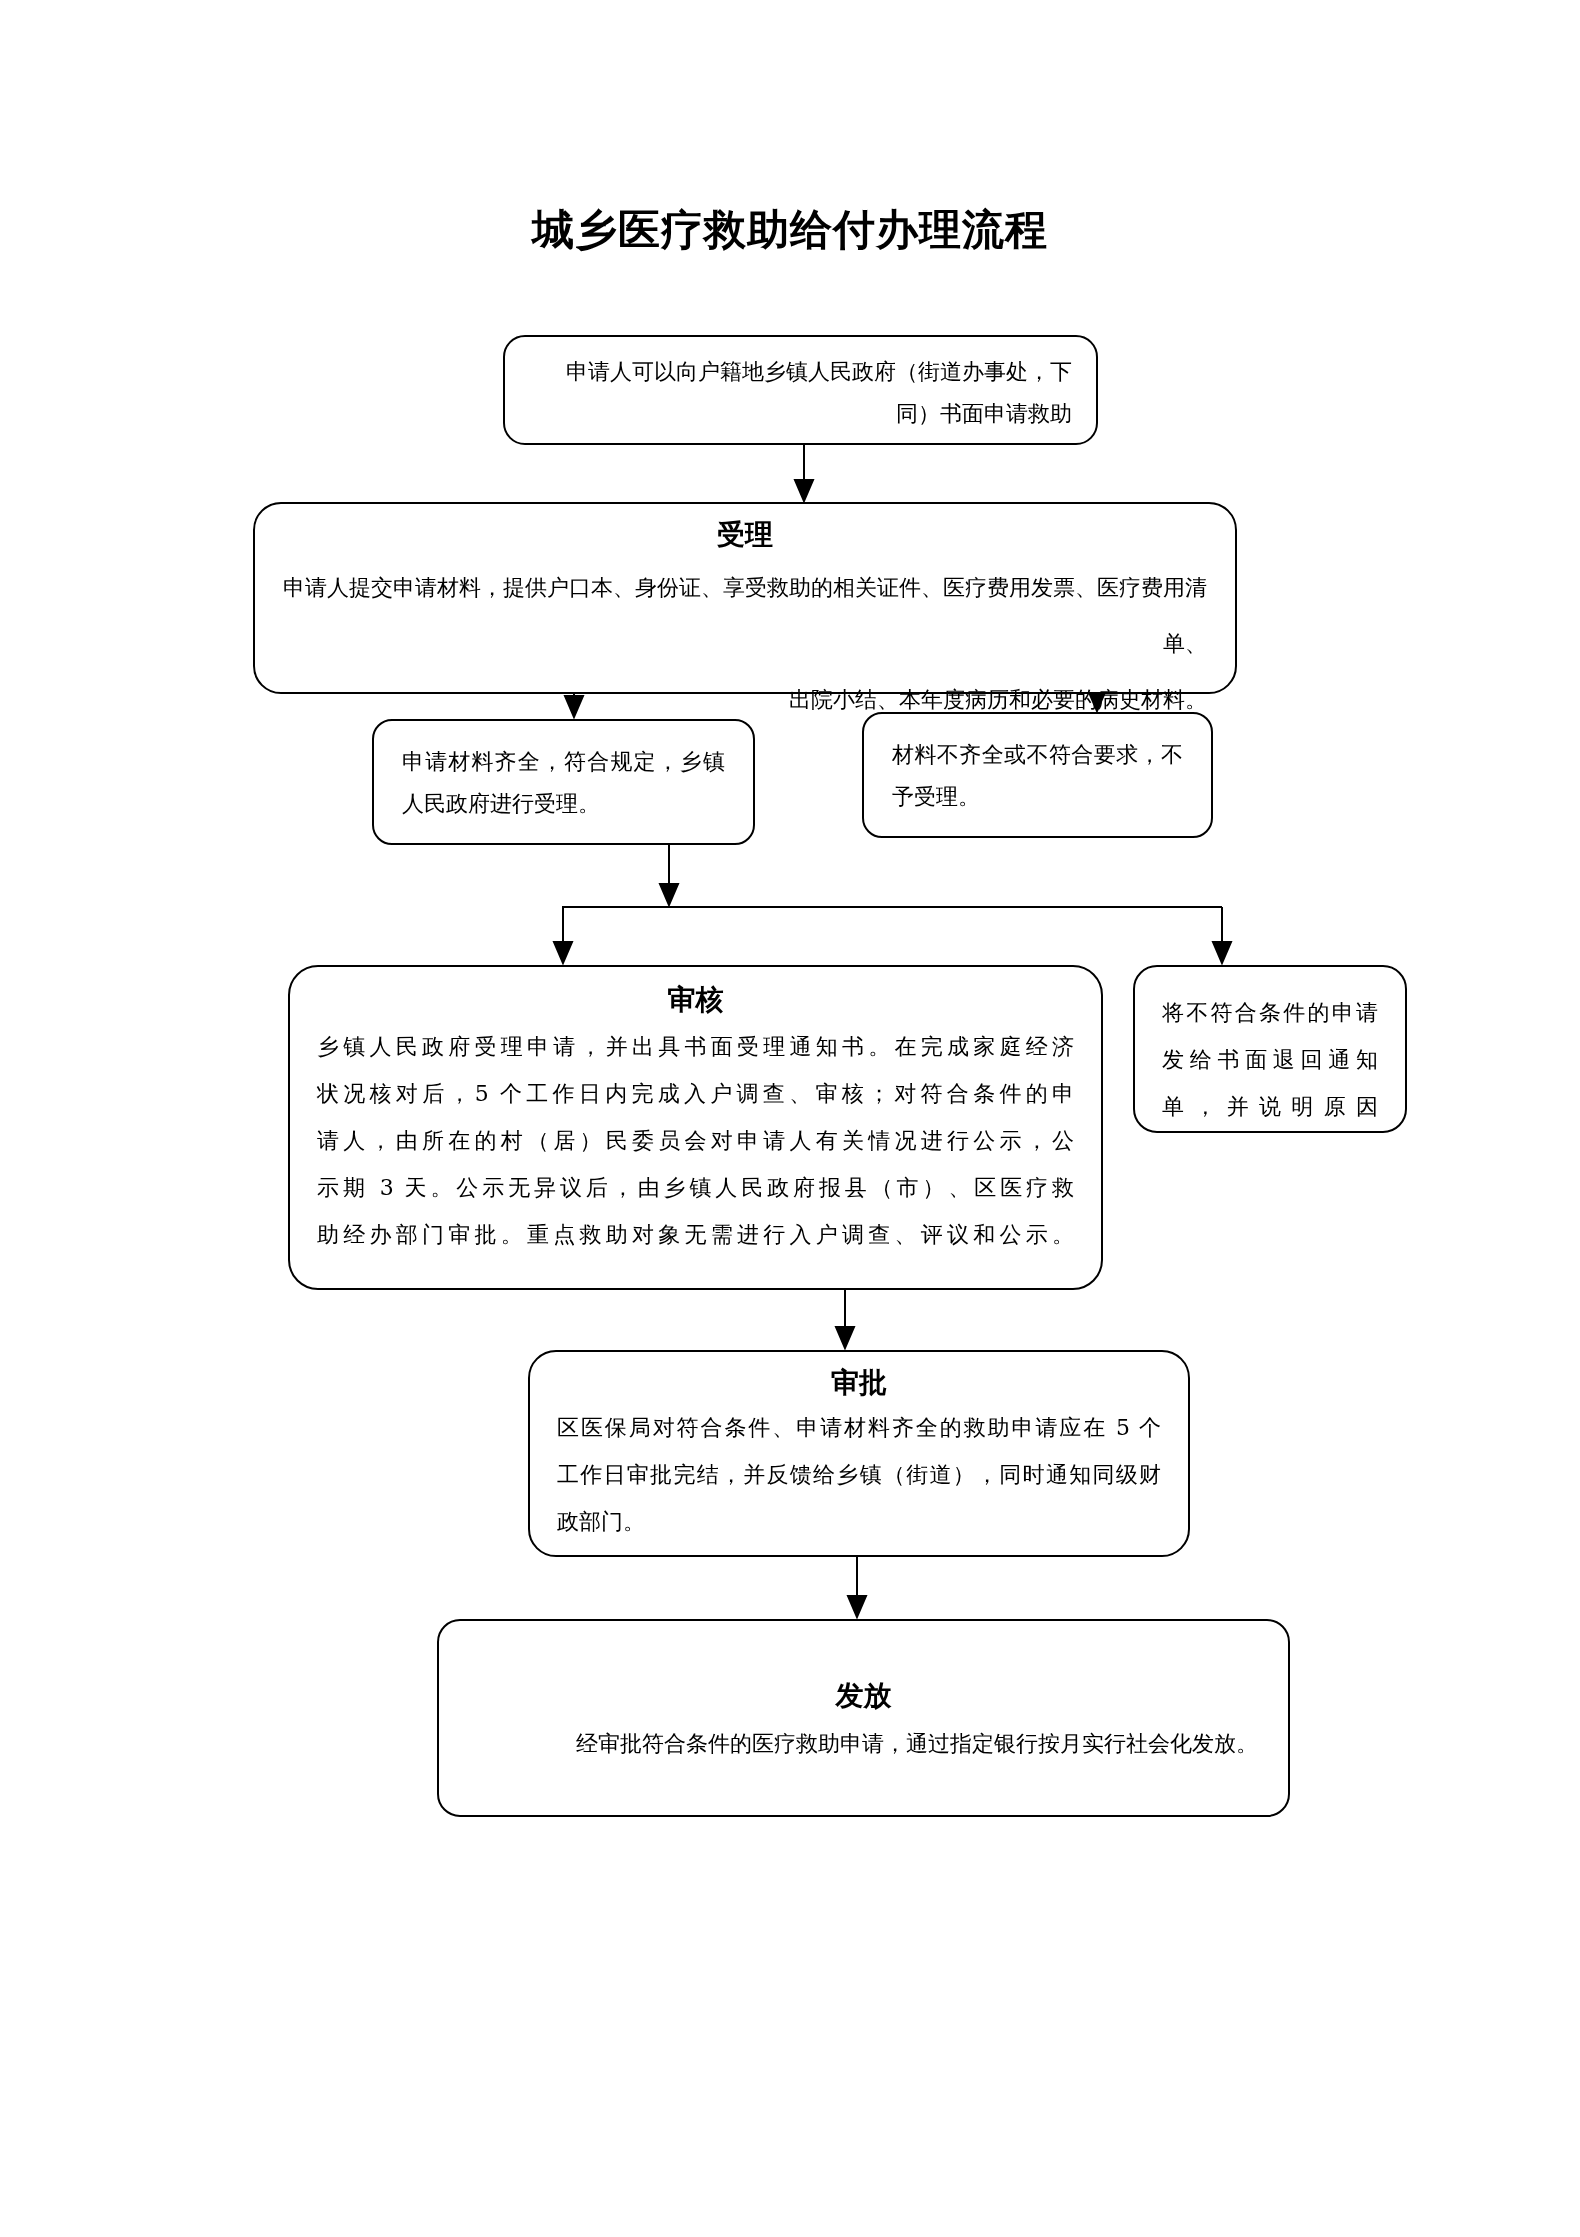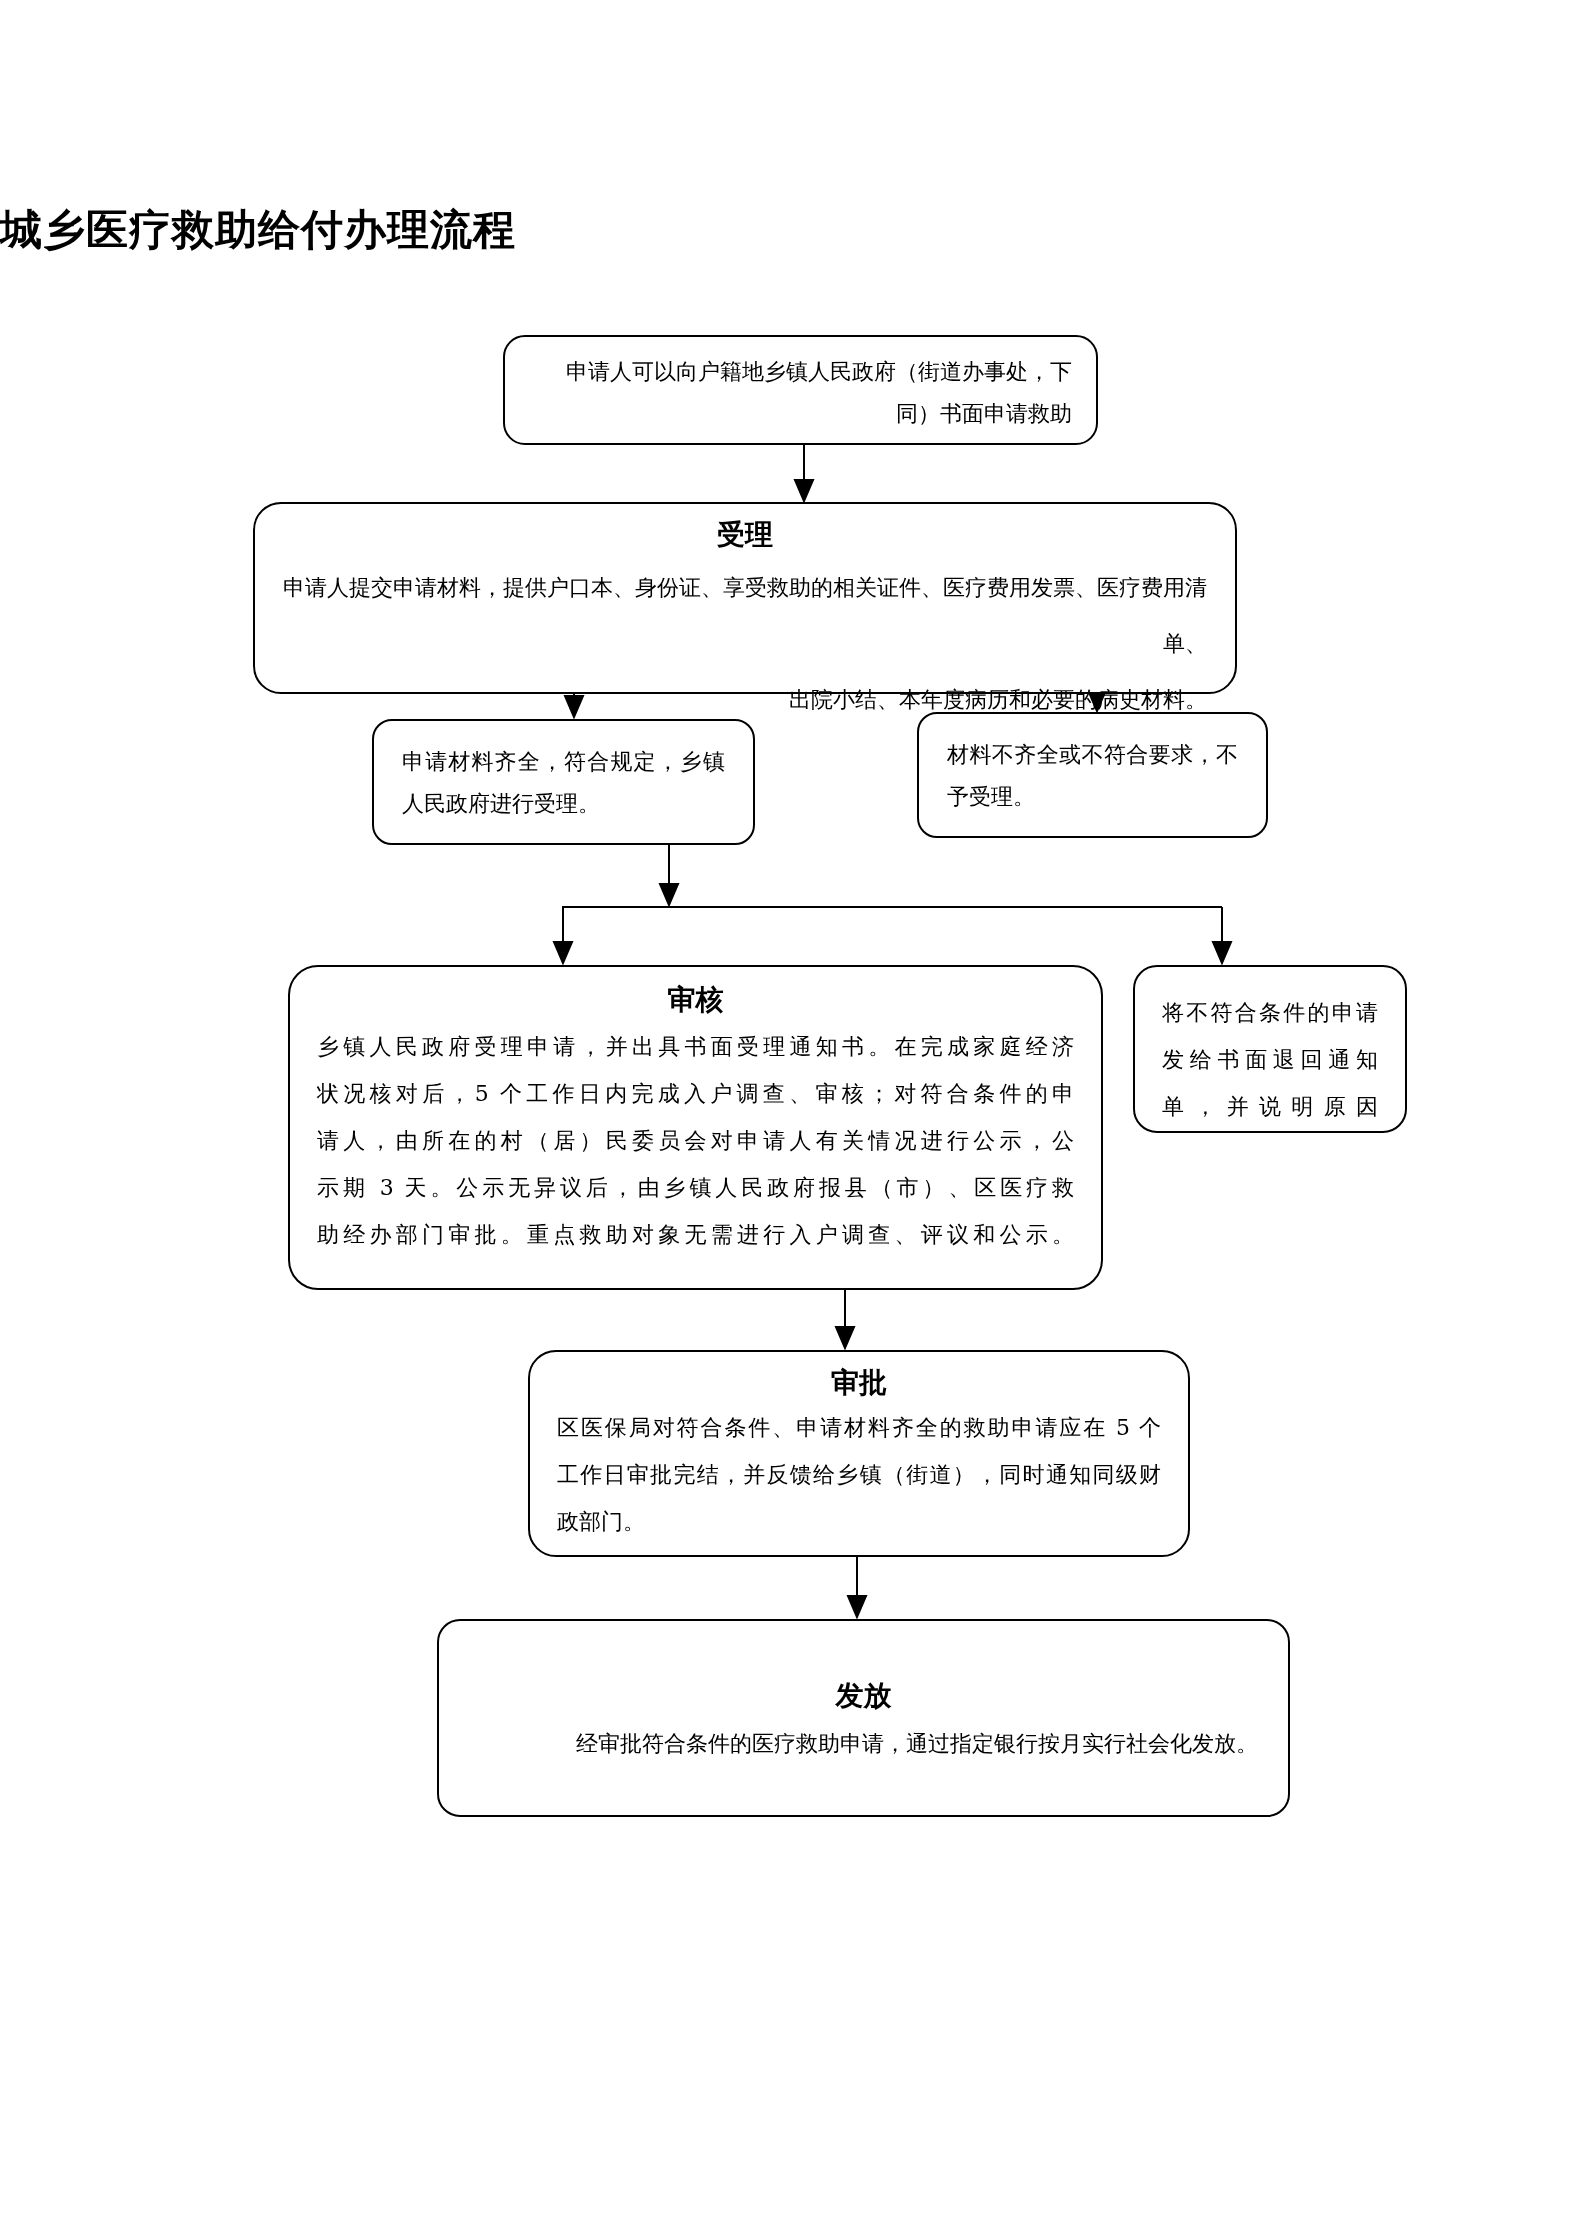--- a/index.html
+++ b/index.html
@@ -8,39 +8,39 @@
     width:1580px;height:2237px;
     background:#ffffff;
     font-family:"DejaVu Serif","Liberation Serif",serif;
     color:#000;
     margin:0 auto;
     overflow:hidden;
   }
   #connectors{position:absolute;left:0;top:0;width:1580px;height:2237px;pointer-events:none;}
   .doc-title{
     position:absolute;left:0;top:202px;width:100%;
-    font-size:42px;font-weight:bold;letter-spacing:1px;
+    text-align:center;font-size:42px;font-weight:bold;letter-spacing:1px;
   }
   .fbox{
     position:absolute;box-sizing:border-box;
     border:2px solid #000;background:#fff;
     font-size:22px;line-height:42px;
   }
   .fbox .bt{display:block;text-align:center;font-weight:bold;font-size:28px;line-height:34px;}
   .ln{display:block;}
   .ctr{text-align:right;}
   .lft{text-align:left;}
   .just{text-align:justify;text-align-last:justify;}
   
   .b-start{left:503px;top:335px;width:595px;height:110px;border-radius:22px;padding:14px 24px 0;}
   .b-accept{left:253px;top:502px;width:984px;height:192px;border-radius:28px;padding:14px 28px 0;}
   .b-accept .bt{margin-bottom:8px;}
   .b-accept .ln{line-height:56px;}
   .b-complete{left:372px;top:719px;width:383px;height:126px;border-radius:20px;padding:20px 28px 0;}
-  .b-incomplete{left:917px;top:712px;width:351px;height:126px;border-radius:20px;padding:20px 28px 0;}
+  .b-incomplete{left:862px;top:712px;width:351px;height:126px;border-radius:20px;padding:20px 28px 0;}
   .b-review{left:288px;top:965px;width:815px;height:325px;border-radius:30px;padding:16px 27px 0;}
   .b-review .bt{margin-bottom:6px;}
   .b-review .ln{line-height:47px;}
   .b-return{left:1133px;top:965px;width:274px;height:168px;border-radius:24px;padding:22px 27px 0;}
   .b-return .ln{line-height:47px;}
   .b-approve{left:528px;top:1350px;width:662px;height:207px;border-radius:28px;padding:14px 27px 0;}
   .b-approve .bt{margin-bottom:4px;}
   .b-approve .ln{line-height:47px;}
   .b-grant{left:437px;top:1619px;width:853px;height:198px;border-radius:23px;padding:58px 30px 0;}
   .b-grant .bt{margin-bottom:10px;}

